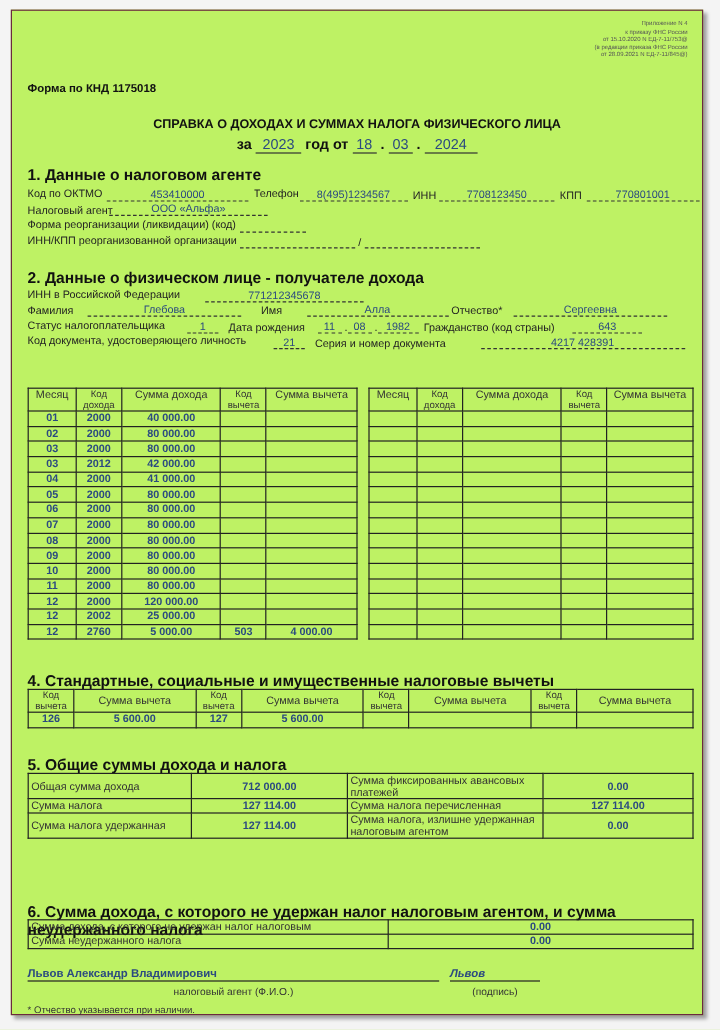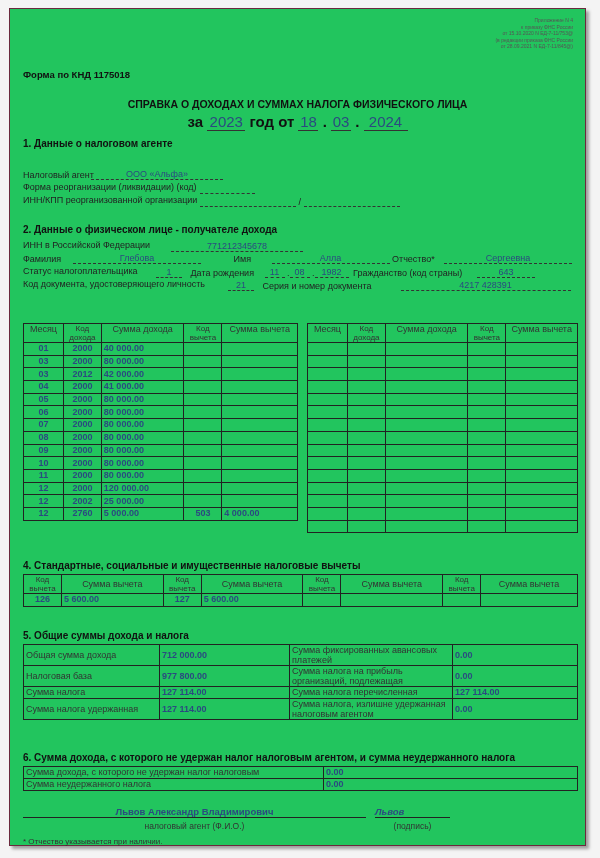--- a/index.html
+++ b/index.html
@@ -1,43 +1,43 @@
 <!DOCTYPE html>
 <html><head>
 <meta charset="utf-8">
 <style>
   * { box-sizing: border-box; margin: 0; padding: 0; }
   html, body { width: 600px; height: 858px; background: #f4f4f4; overflow: hidden; }
   body { font-family: "Liberation Sans", sans-serif; font-size: 9px; color: #222; position: relative; }
   .frame {
     position: absolute; left: 9px; top: 8px; width: 577px; height: 838px;
-    background: #22c55e; border: 1.5px solid #6b2a3e;
+    background: #bef264; border: 1.5px solid #6b2a3e;
     box-shadow: 3px 3px 3px rgba(0,0,0,0.35);
   }
   .appendix { position: absolute; right: 12px; top: 8px; text-align: right; font-size: 5px; line-height: 6.5px; color: #555; }
   .form-knd { position: absolute; left: 13px; top: 60px; font-weight: bold; font-size: 9.5px; color: #111; }
   .title { position: absolute; left: 0; right: 0; top: 89px; text-align: center; font-weight: bold; font-size: 10.5px; color: #111; }
-  .title-line { position: absolute; left: 0; right: 0; top: 104px; text-align: center; font-size: 15px; font-weight: bold; color: #111; }
+  .title-line { position: absolute; left: 0; right: 0; top: 104px; text-align: center; font-size: 12px; font-weight: bold; color: #111; }
   .uline { display: inline-block; border-bottom: 1px solid #333; text-align: center; color: #2b4a80; font-weight: normal; }
-  .sec { position: absolute; left: 13px; font-weight: bold; font-size: 10px; color: #111; }
+  .sec { position: absolute; left: 13px; font-weight: bold; font-size: 13px; color: #111; }
   .row { position: absolute; left: 13px; font-size: 9px; white-space: nowrap; color: #222; }
   .fld { display: inline-block; border-bottom: 1px dashed #333; text-align: center; color: #2b4a80; height: 11px; line-height: 11px; vertical-align: bottom; }
   .lbl { display: inline-block; }
   table { border-collapse: collapse; position: absolute; }
   td, th { border: 1px solid #222; font-weight: normal; font-size: 9px; padding: 0 2px; height: 12.7px; line-height: 11px; }
   th { color: #333; text-align: center; vertical-align: top; }
   td.c { text-align: center; color: #2b4a80; font-weight: bold; }
-  td.r { text-align: left; color: #2b4a80; font-weight: bold; margin-top: 40px; }
+  td.r { text-align: center; color: #2b4a80; font-weight: bold; margin-top: 40px; }
   .outer { border: 1.5px solid #222; }
   .small-th { font-size: 8px; line-height: 9px; }
   .t5 td { height: 20px; }
   .t5 td.l { color: #333; }
   .t5 td.l2 { line-height: 10px; }
   .t6 td { height: 12px; }
-  .sig-name { position: absolute; left: 13px; top: 797px; width: 343px; text-align: center; border-bottom: 1px solid #222; color: #2b4a80; font-weight: bold; font-size: 9.5px; }
+  .sig-name { position: absolute; left: 13px; top: 797px; width: 343px; text-align: left; border-bottom: 1px solid #222; color: #2b4a80; font-weight: bold; font-size: 9.5px; }
   .sig-cap { position: absolute; left: 13px; top: 812px; width: 343px; text-align: center; font-size: 8.5px; color: #333; }
   .sig-sign { position: absolute; left: 365px; top: 797px; width: 75px; text-align: left; border-bottom: 1px solid #222; color: #2b4a80; font-weight: bold; font-style: italic; font-size: 9.5px; }
   .sig-cap2 { position: absolute; left: 365px; top: 812px; width: 75px; text-align: center; font-size: 8.5px; color: #333; }
   .footnote { position: absolute; left: 13px; top: 828px; font-size: 8px; color: #333; }
 </style>
 </head>
 <body>
 
 <div class="frame">
   <div class="appendix">
@@ -56,39 +56,45 @@
     <span class="uline" style="width:38px">2023</span>
     <span>год от</span>
     <span class="uline" style="width:20px">18</span>
     <span>.</span>
     <span class="uline" style="width:20px">03</span>
     <span>.</span>
     <span class="uline" style="width:44px">2024</span>
   </div>
 
   <div class="sec" style="top:129px">1. Данные о налоговом агенте</div>
+  <div class="row" style="top:147px">
+    <span class="lbl" style="width:66px;overflow:hidden">Код по ОКТМО</span><span class="fld" style="width:118px">453410000</span>
+    <span class="lbl" style="width:38px;overflow:hidden;margin-left:2px">Телефон</span><span class="fld" style="width:90px">8(495)1234567</span>
+    <span class="lbl" style="width:22px;margin-left:2px">ИНН</span><span class="fld" style="width:96px">7708123450</span>
+    <span class="lbl" style="width:22px;margin-left:2px">КПП</span><span class="fld" style="width:94px">770801001</span>
+  </div>
   <div class="row" style="top:160px">
     <span class="lbl" style="width:68px">Налоговый агент</span><span class="fld" style="width:132px">ООО «Альфа»</span>
   </div>
   <div class="row" style="top:186px">
     <span class="lbl" style="width:177px;overflow:hidden">ИНН/КПП реорганизованной организации</span><span class="fld" style="width:96px"></span>
     <span>/</span>
     <span class="fld" style="width:96px"></span>
   </div>
   <div class="row" style="top:173px">
     <span class="lbl" style="width:177px;overflow:hidden">Форма реорганизации (ликвидации) (код)</span><span class="fld" style="width:55px"></span>
   </div>
 
   <div class="sec" style="top:215px">2. Данные о физическом лице - получателе дохода</div>
   <div class="row" style="top:231px">
     <span class="lbl" style="width:148px;overflow:hidden">ИНН в Российской Федерации</span><span class="fld" style="width:132px">771212345678</span>
   </div>
   <div class="row" style="top:244px">
     <span class="lbl" style="width:50px">Фамилия</span><span class="fld" style="width:128px">Глебова</span>
-    <span class="lbl" style="width:38px;margin-left:30px">Имя</span><span class="fld" style="width:118px">Алла</span>
+    <span class="lbl" style="width:38px;margin-left:14px">Имя</span><span class="fld" style="width:118px">Алла</span>
     <span class="lbl" style="width:52px">Отчество*</span><span class="fld" style="width:128px">Сергеевна</span>
   </div>
   <div class="row" style="top:257px">
     <span class="lbl" style="width:133px;overflow:hidden">Статус налогоплательщика</span><span class="fld" style="width:26px">1</span>
     <span class="lbl" style="width:74px;margin-left:6px">Дата рождения</span><span class="fld" style="width:20px">11</span>
     <span>.</span><span class="fld" style="width:20px">08</span>
     <span>.</span><span class="fld" style="width:34px">1982</span>
     <span class="lbl" style="width:124px;margin-left:2px">Гражданство (код страны)</span><span class="fld" style="width:58px">643</span>
   </div>
   <div class="row" style="top:270px">
@@ -109,20 +115,27 @@
     </thead>
     <tbody id="t3body">
         <tr>
           <td class="c">01</td>
           <td class="c">2000</td>
           <td class="r">40 000.00</td>
           <td class="c"></td>
           <td class="r"></td>
         </tr>
         <tr>
+          <td class="c">02</td>
+          <td class="c">2000</td>
+          <td class="r">80 000.00</td>
+          <td class="c"></td>
+          <td class="r"></td>
+        </tr>
+        <tr>
           <td class="c">03</td>
           <td class="c">2000</td>
           <td class="r">80 000.00</td>
           <td class="c"></td>
           <td class="r"></td>
         </tr>
         <tr>
           <td class="c">03</td>
           <td class="c">2012</td>
           <td class="r">42 000.00</td>
@@ -357,26 +370,20 @@
   <div class="sec" style="top:621px">5. Общие суммы дохода и налога</div>
   <table class="outer t5" style="left:13px;top:635px;width:555px">
     <tbody>
         <tr>
       <td class="l" style="width:136px">Общая сумма дохода</td>
       <td class="r" style="width:130px">712 000.00</td>
       <td class="l l2" style="width:163px">Сумма фиксированных авансовых платежей</td>
       <td class="r">0.00</td>
     </tr>
     <tr>
-      <td class="l">Налоговая база</td>
-      <td class="r">977 800.00</td>
-      <td class="l l2">Сумма налога на прибыль организаций, подлежащая</td>
-      <td class="r">0.00</td>
-    </tr>
-    <tr>
       <td class="l" style="height:12px">Сумма налога</td>
       <td class="r" style="height:12px">127 114.00</td>
       <td class="l" style="height:12px">Сумма налога перечисленная</td>
       <td class="r" style="height:12px">127 114.00</td>
     </tr>
     <tr>
       <td class="l">Сумма налога удержанная</td>
       <td class="r">127 114.00</td>
       <td class="l l2">Сумма налога, излишне удержанная налоговым агентом</td>
       <td class="r">0.00</td>

